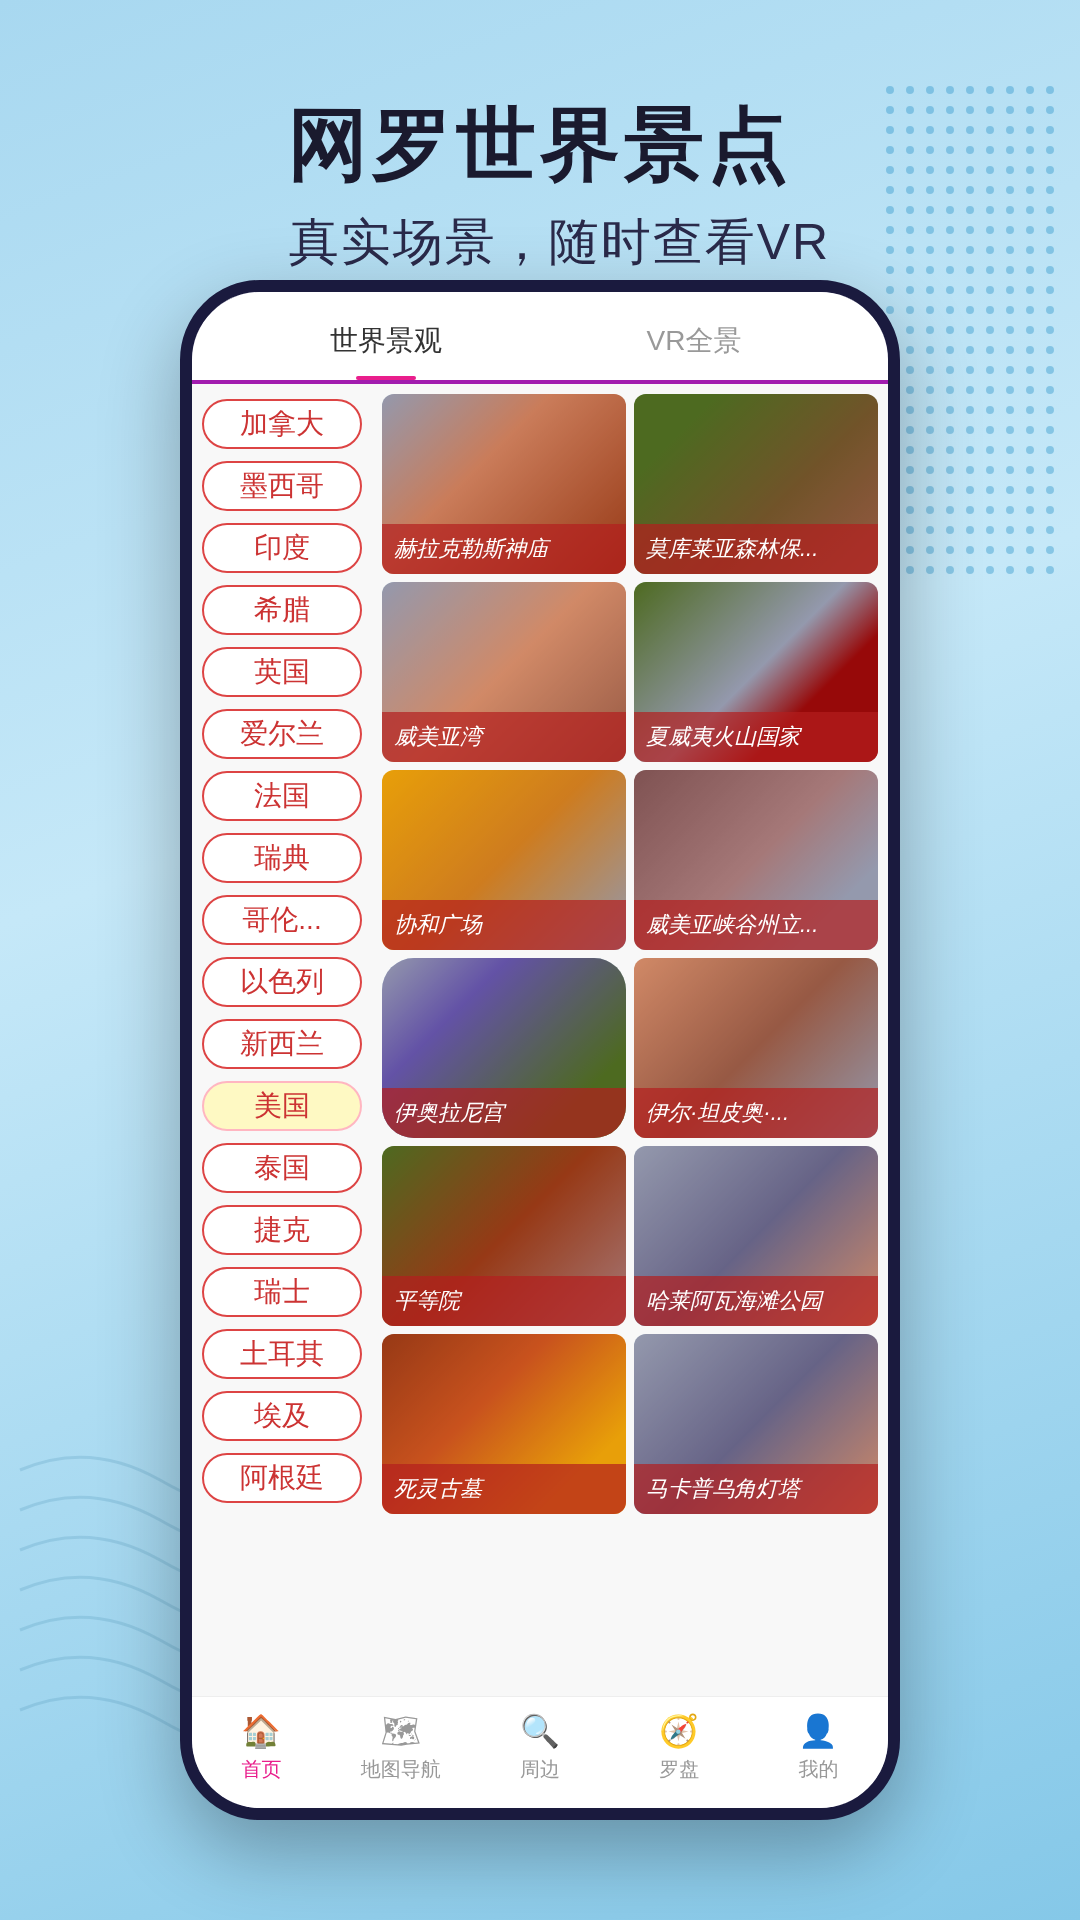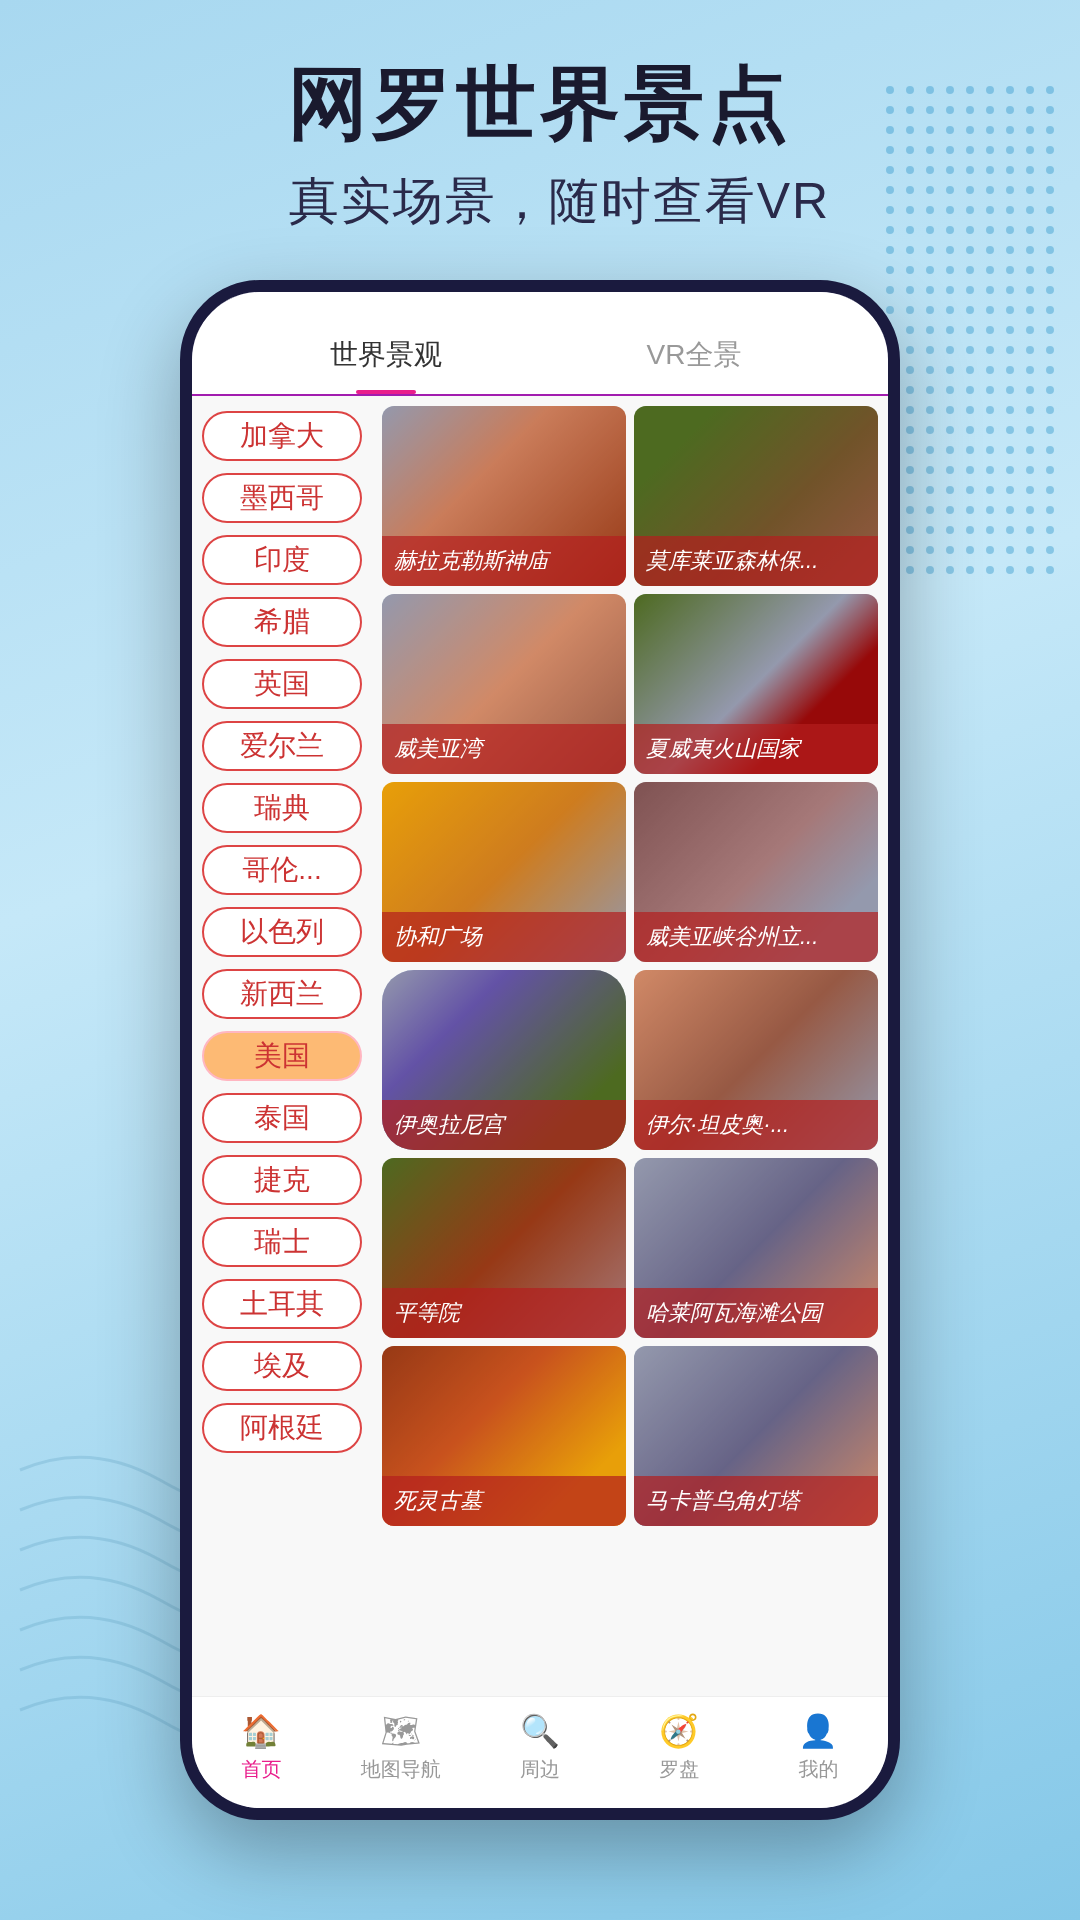--- a/index.html
+++ b/index.html
@@ -10,20 +10,21 @@
       background: linear-gradient(160deg, #a8d8f0 0%, #c5e8f8 40%, #85c8e8 100%);
       font-family: 'PingFang SC', 'Hiragino Sans GB', 'Microsoft YaHei', sans-serif;
       overflow: hidden;
       position: relative;
     }
 
     .header-section {
       text-align: center;
       padding-top: 60px;
       padding-bottom: 30px;
+      margin-top: 41px;
     }
 
     .main-title {
       font-size: 80px;
       font-weight: 900;
       color: #1a1a2e;
       line-height: 1.1;
       letter-spacing: 4px;
     }
 
@@ -58,22 +59,22 @@
       border-radius: 68px;
       overflow: hidden;
       display: flex;
       flex-direction: column;
     }
 
     
     .tabs-bar {
       display: flex;
       background: white;
-      padding: 44px 40px 0;
-      border-bottom: 2px solid #a21caf;
+      padding: 30px 40px 0;
+      border-bottom: 4px solid #a21caf;
     }
 
     .tab-item {
       flex: 1;
       text-align: center;
       padding-bottom: 20px;
       font-size: 28px;
       color: #999;
       position: relative;
       cursor: pointer;
@@ -121,21 +122,21 @@
       border-radius: 50px;
       padding: 4px 8px;
       text-align: center;
       font-size: 28px;
       color: #c33;
       cursor: pointer;
       background: white;
     }
 
     .sidebar-item.active {
-      background: #fdba74;
+      background: #fef9c3;
       border-color: #ffb6c1;
       color: #c33;
     }
 
     
     .grid-area {
       flex: 1;
       overflow-y: auto;
       padding: 10px;
       display: grid;
@@ -332,20 +333,21 @@
 
     <div class="content-area">
 
       <div class="sidebar">
       <div class="sidebar-item">加拿大</div>
           <div class="sidebar-item">墨西哥</div>
           <div class="sidebar-item">印度</div>
           <div class="sidebar-item">希腊</div>
           <div class="sidebar-item">英国</div>
           <div class="sidebar-item">爱尔兰</div>
+          <div class="sidebar-item">法国</div>
           <div class="sidebar-item">瑞典</div>
           <div class="sidebar-item">哥伦...</div>
           <div class="sidebar-item">以色列</div>
           <div class="sidebar-item">新西兰</div>
           <div class="sidebar-item active">美国</div>
           <div class="sidebar-item">泰国</div>
           <div class="sidebar-item">捷克</div>
           <div class="sidebar-item">瑞士</div>
           <div class="sidebar-item">土耳其</div>
           <div class="sidebar-item">埃及</div>

